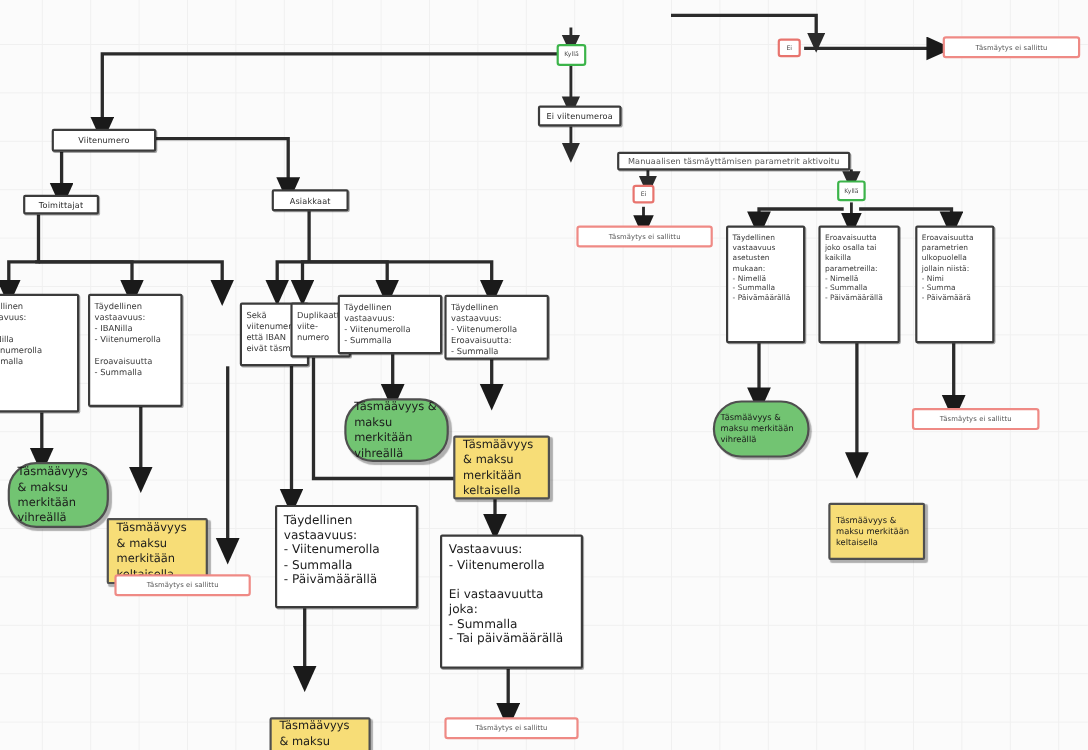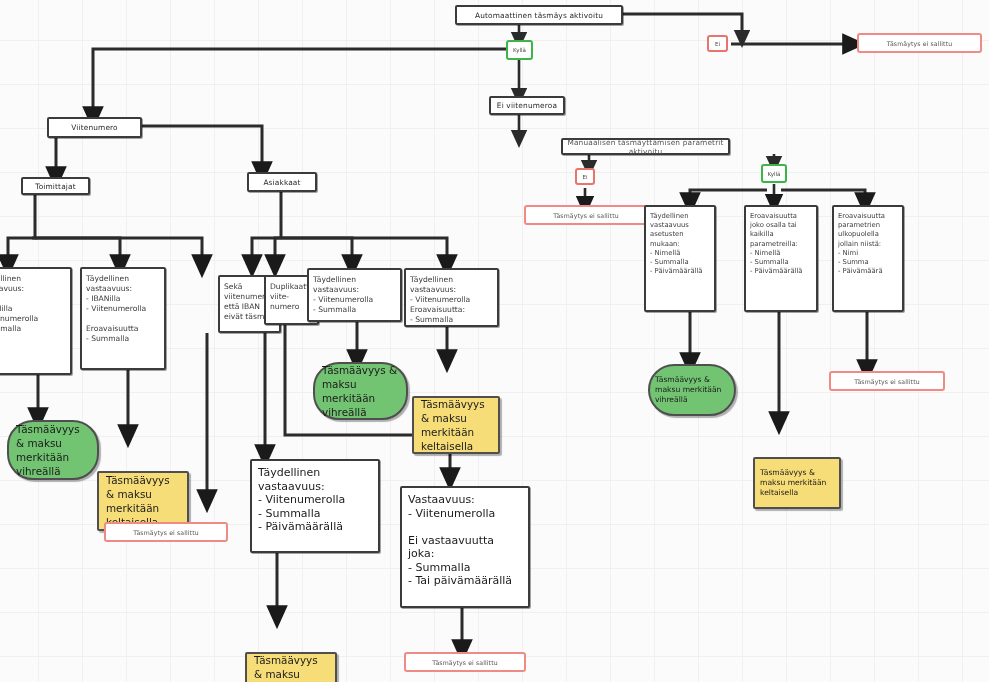--- a/index.html
+++ b/index.html
@@ -109,43 +109,40 @@
 
       <path d="M265,325 L265,455" stroke-width="3" marker-end="url(#ahb)"></path>
       <path d="M285,325 L285,435 L450,435 L450,478" stroke-width="3" marker-end="url(#ahb)"></path>
 
       <path d="M277,553 L277,616" stroke-width="3" marker-end="url(#ahb)"></path>
 
       <path d="M462,608 L462,650" stroke-width="3" marker-end="url(#ahb)"></path>
     </g>
   </svg>
 
-  <div class="node center" style="left:455px;top:5px;width:168px;height:20px;">
-    <div class="txt ttl dark">Automaattinen täsmäys aktivoitu</div>
-  </div>
 
   <div class="tag yes" style="left:506px;top:40px;width:27px;height:20px;">Kyllä</div>
   <div class="tag no" style="left:707px;top:35px;width:21px;height:17px;">Ei</div>
 
   <div class="deny" style="left:857px;top:33px;width:125px;height:20px;">Täsmäytys ei sallittu</div>
 
   <div class="node center" style="left:489px;top:96px;width:76px;height:19px;">
     <div class="txt ttl dark">Ei viitenumeroa</div>
   </div>
 
-  <div class="node center" style="left:561px;top:138px;width:169px;height:17px;">
+  <div class="node center" style="left:561px;top:138px;width:212px;height:17px;">
     <div class="txt ttl">Manuaalisen täsmäyttämisen parametrit aktivoitu</div>
   </div>
 
   <div class="tag no" style="left:575px;top:168px;width:20px;height:17px;">Ei</div>
   <div class="tag yes" style="left:761px;top:164px;width:26px;height:19px;">Kyllä</div>
 
   <div class="deny" style="left:524px;top:205px;width:124px;height:20px;">Täsmäytys ei sallittu</div>
 
-  <div class="node top" style="left:644px;top:205px;width:72px;height:107px;">
+  <div class="node top" style="left:660px;top:205px;width:72px;height:107px;">
     <div class="txt body-xs ln">Täydellinen vastaavuus asetusten mukaan:
 - Nimellä
 - Summalla
 - Päivämäärällä</div>
   </div>
   <div class="node top" style="left:744px;top:205px;width:74px;height:107px;">
     <div class="txt body-xs ln">Eroavaisuutta joko osalla tai kaikilla parametreilla:
 - Nimellä
 - Summalla
 - Päivämäärällä</div>

